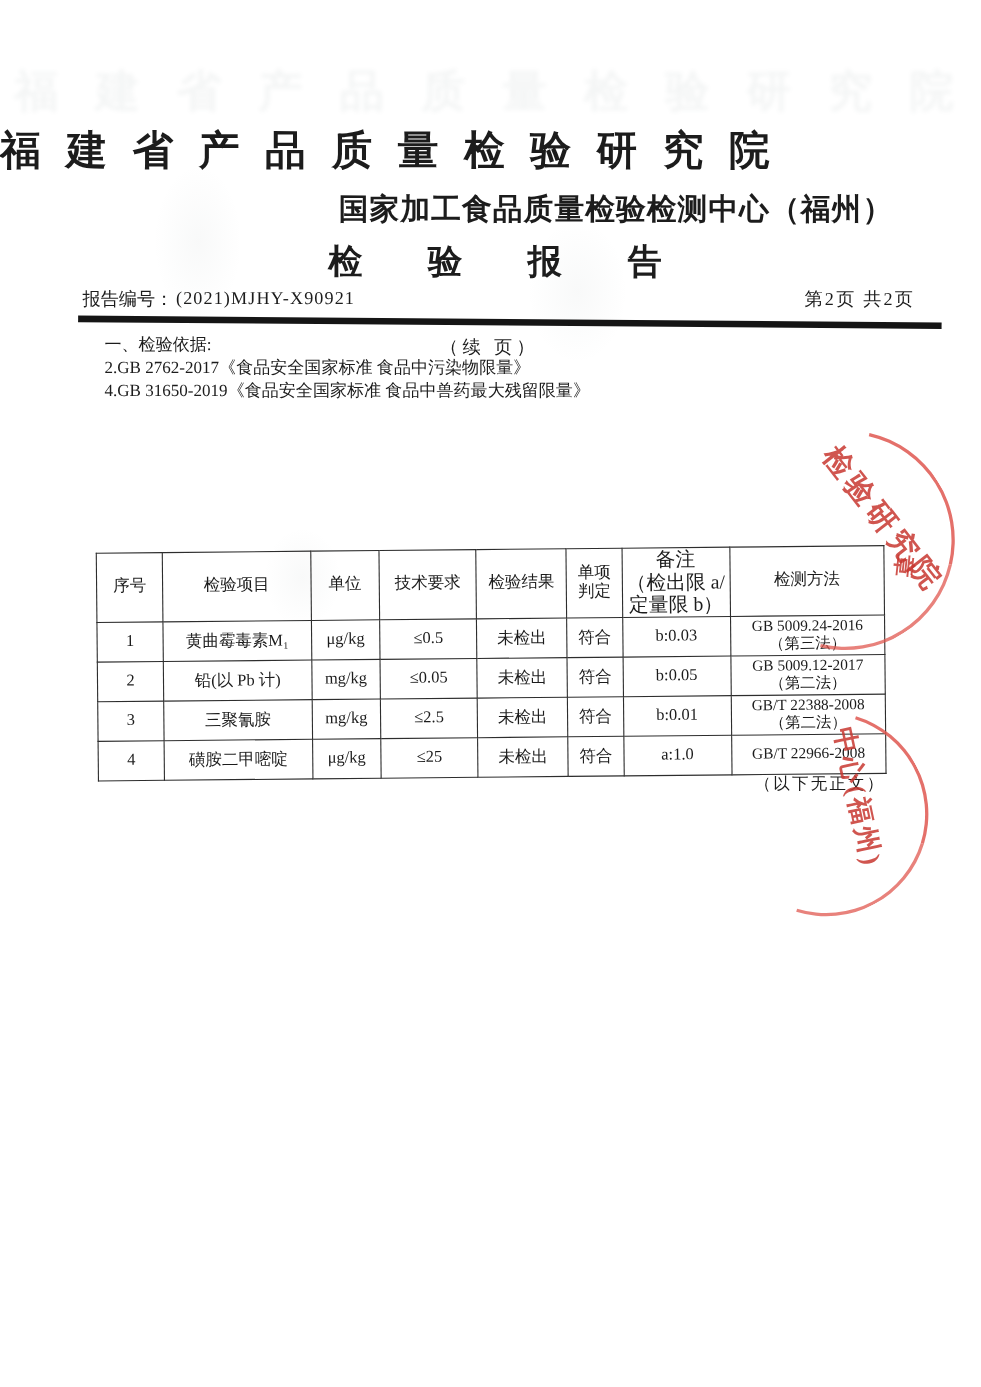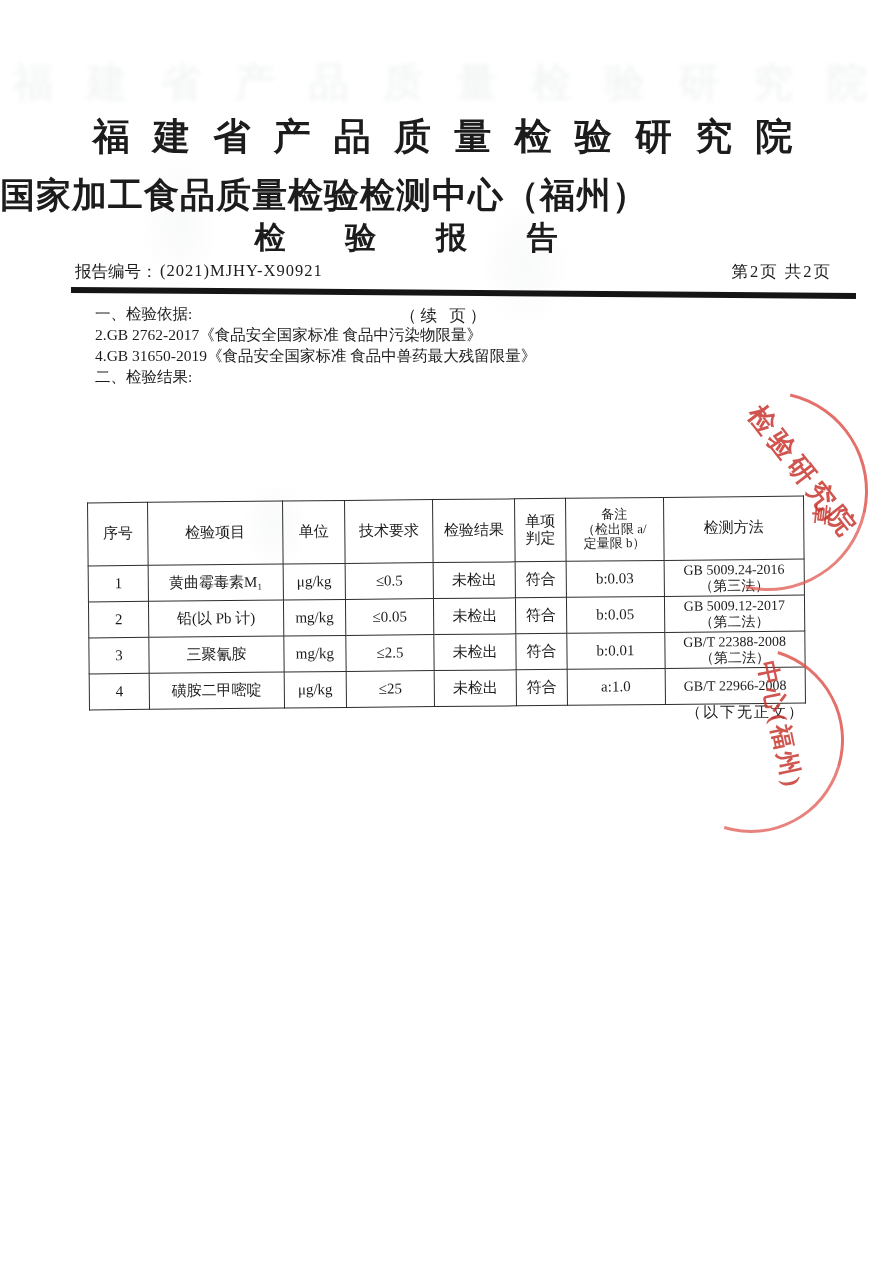--- a/index.html
+++ b/index.html
@@ -9,41 +9,41 @@
   }
   .abs{position:absolute;}
   
   .ghost-title{
     left:0;top:55px;width:892px;text-align:center;
     font-size:40px;font-weight:bold;letter-spacing:12px;
     color:#6b7f7f;opacity:0.07;filter:blur(2px);white-space:nowrap;
   }
   .smudge{border-radius:50%;background:radial-gradient(closest-side,#7a8a8a,transparent);opacity:0.05;}
   
-  .title1{left:0;top:112px;width:892px;text-align:center;font-size:37px;font-weight:bold;letter-spacing:7px;white-space:nowrap;}
-  .title2{left:0;top:172px;width:812px;text-align:left;font-size:35px;font-weight:bold;letter-spacing:1px;}
-  .title3{left:0;top:217px;width:812px;text-align:center;font-size:31px;font-weight:bold;letter-spacing:26px;text-indent:26px;}
+  .title1{left:0;top:112px;width:892px;text-align:left;font-size:37px;font-weight:bold;letter-spacing:7px;white-space:nowrap;}
+  .title2{left:0;top:172px;width:812px;text-align:right;font-size:27px;font-weight:bold;letter-spacing:1px;}
+  .title3{left:0;top:217px;width:812px;text-align:center;font-size:31px;font-weight:bold;letter-spacing:26px;text-indent:26px;padding-left:44px;}
   .meta-row{top:261px;font-size:16.5px;}
   .report-no-label{left:75px;}
   .report-no-value{left:160px;letter-spacing:1px;}
   .continued{left:400px;letter-spacing:4px;margin-top:44px;}
   .page-indicator{right:60px;letter-spacing:2px;}
   .header-rule{left:71px;top:290px;width:785px;height:6px;background:#151515;transform:rotate(0.45deg);}
   
   .basis{left:95px;top:303px;width:724px;font-size:15.5px;line-height:21px;}
   .basis p{margin:0;}
   
   .tablewrap{left:88px;top:499px;width:717px;transform:rotate(-0.55deg);}
   table{border-collapse:collapse;width:717px;table-layout:fixed;}
   th,td{border:1.6px solid #2d2d2d;text-align:center;vertical-align:middle;padding:0 2px;
         font-weight:normal;font-size:15px;overflow:hidden;}
   thead th{height:62px;line-height:1.15;}
   tbody td{height:35px;}
   .pre{white-space:pre-line;}
-  .th-note{font-size:13px;border-radius:13px;}
+  .th-note{font-size:18px;border-radius:13px;}
   .col-method{font-size:14px;line-height:1.12;}
   .end-note{left:88px;top:703px;width:717px;text-align:right;font-size:15px;letter-spacing:2px;}
   
   .seal-arc{
     border-radius:50%;border:3.5px solid transparent;
     border-right-color:rgba(224,88,80,0.85);border-bottom-color:rgba(224,88,80,0.75);
   }
   .seal-arc.upper{left:668px;top:391px;width:194px;height:194px;transform:rotate(-32deg);}
   .seal-arc.lower{left:658px;top:647px;width:180px;height:180px;transform:rotate(-28deg);}
   .seal-text{color:rgba(200,55,48,0.85);font-weight:bold;white-space:nowrap;transform-origin:left top;}
@@ -66,21 +66,20 @@
 <div class="abs meta-row report-no-label">报告编号：</div>
 <div class="abs meta-row report-no-value">(2021)MJHY-X90921</div>
 <div class="abs meta-row continued">（续 页）</div>
 <div class="abs meta-row page-indicator">第2页 共2页</div>
 <div class="abs header-rule"></div>
 
 <div class="abs basis">
   <p>一、检验依据:</p>
   <p>2.GB 2762-2017《食品安全国家标准 食品中污染物限量》</p>
   <p>4.GB 31650-2019《食品安全国家标准 食品中兽药最大残留限量》</p>
-  <p>二、检验结果:</p>
 </div>
 
 <div class="abs tablewrap">
   <table>
     <colgroup>
       <col style="width:8.4%">
         <col style="width:18.8%">
         <col style="width:8.7%">
         <col style="width:12.3%">
       <col style="width:11.5%">

